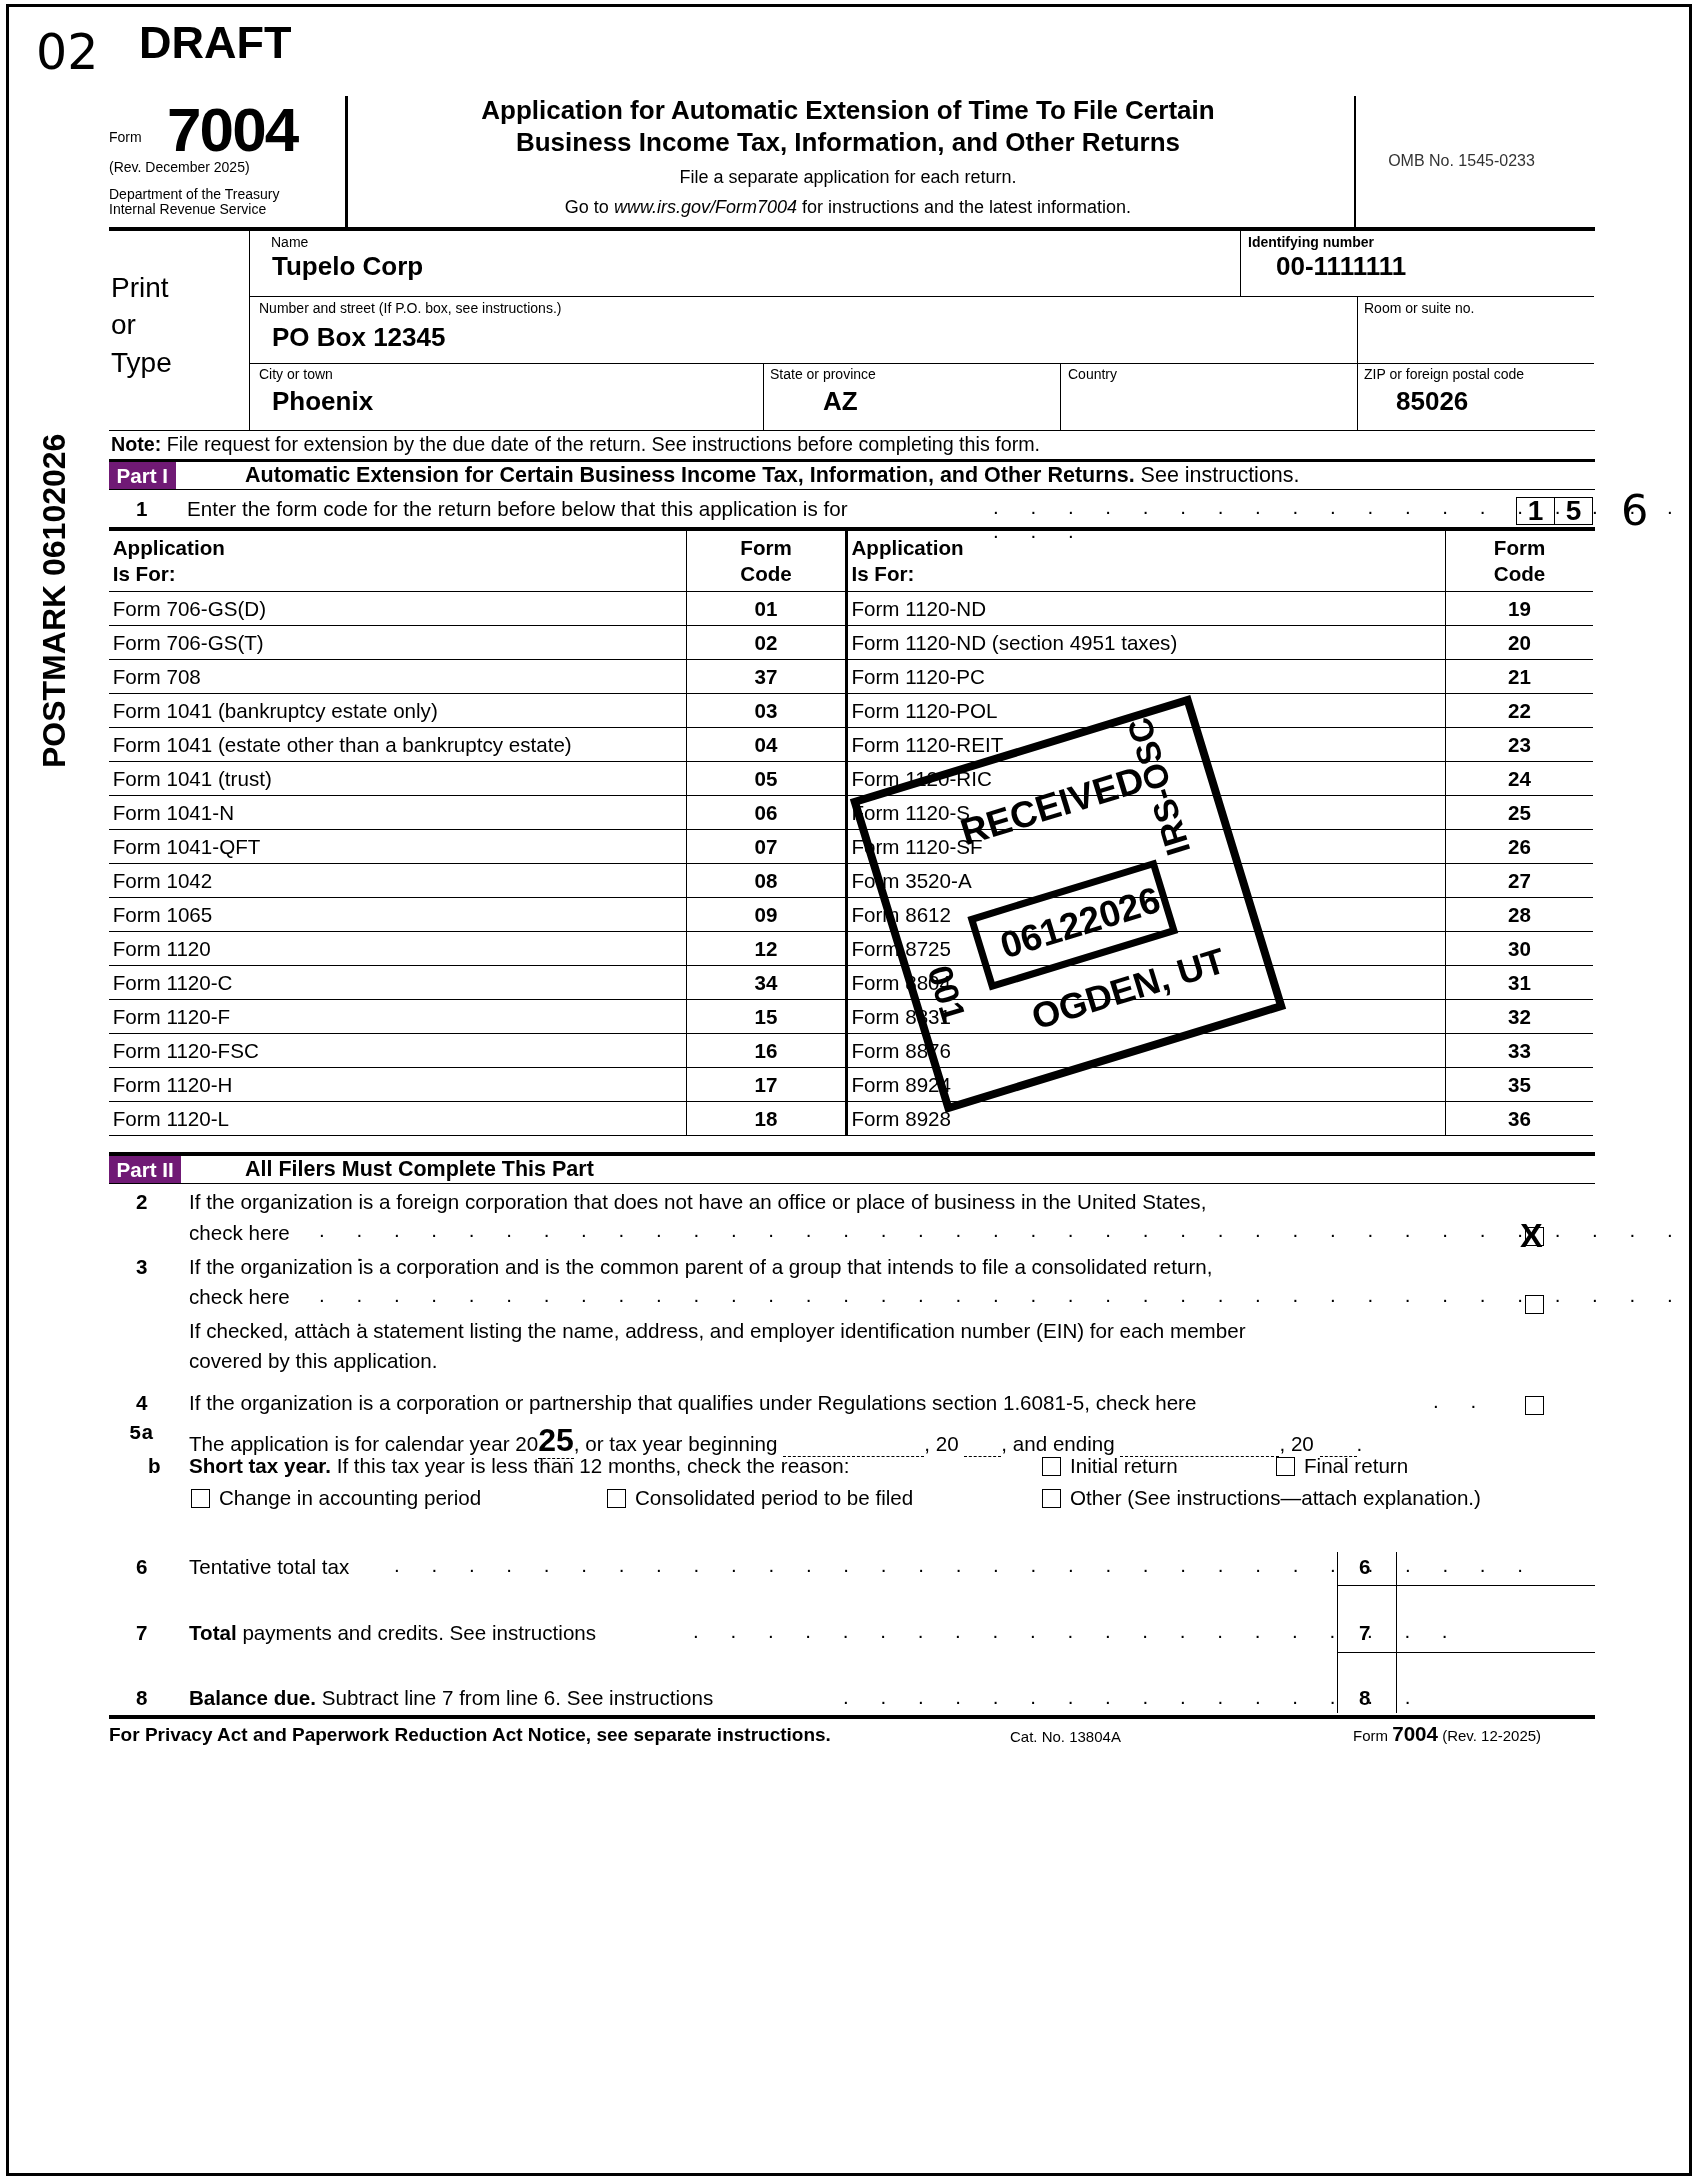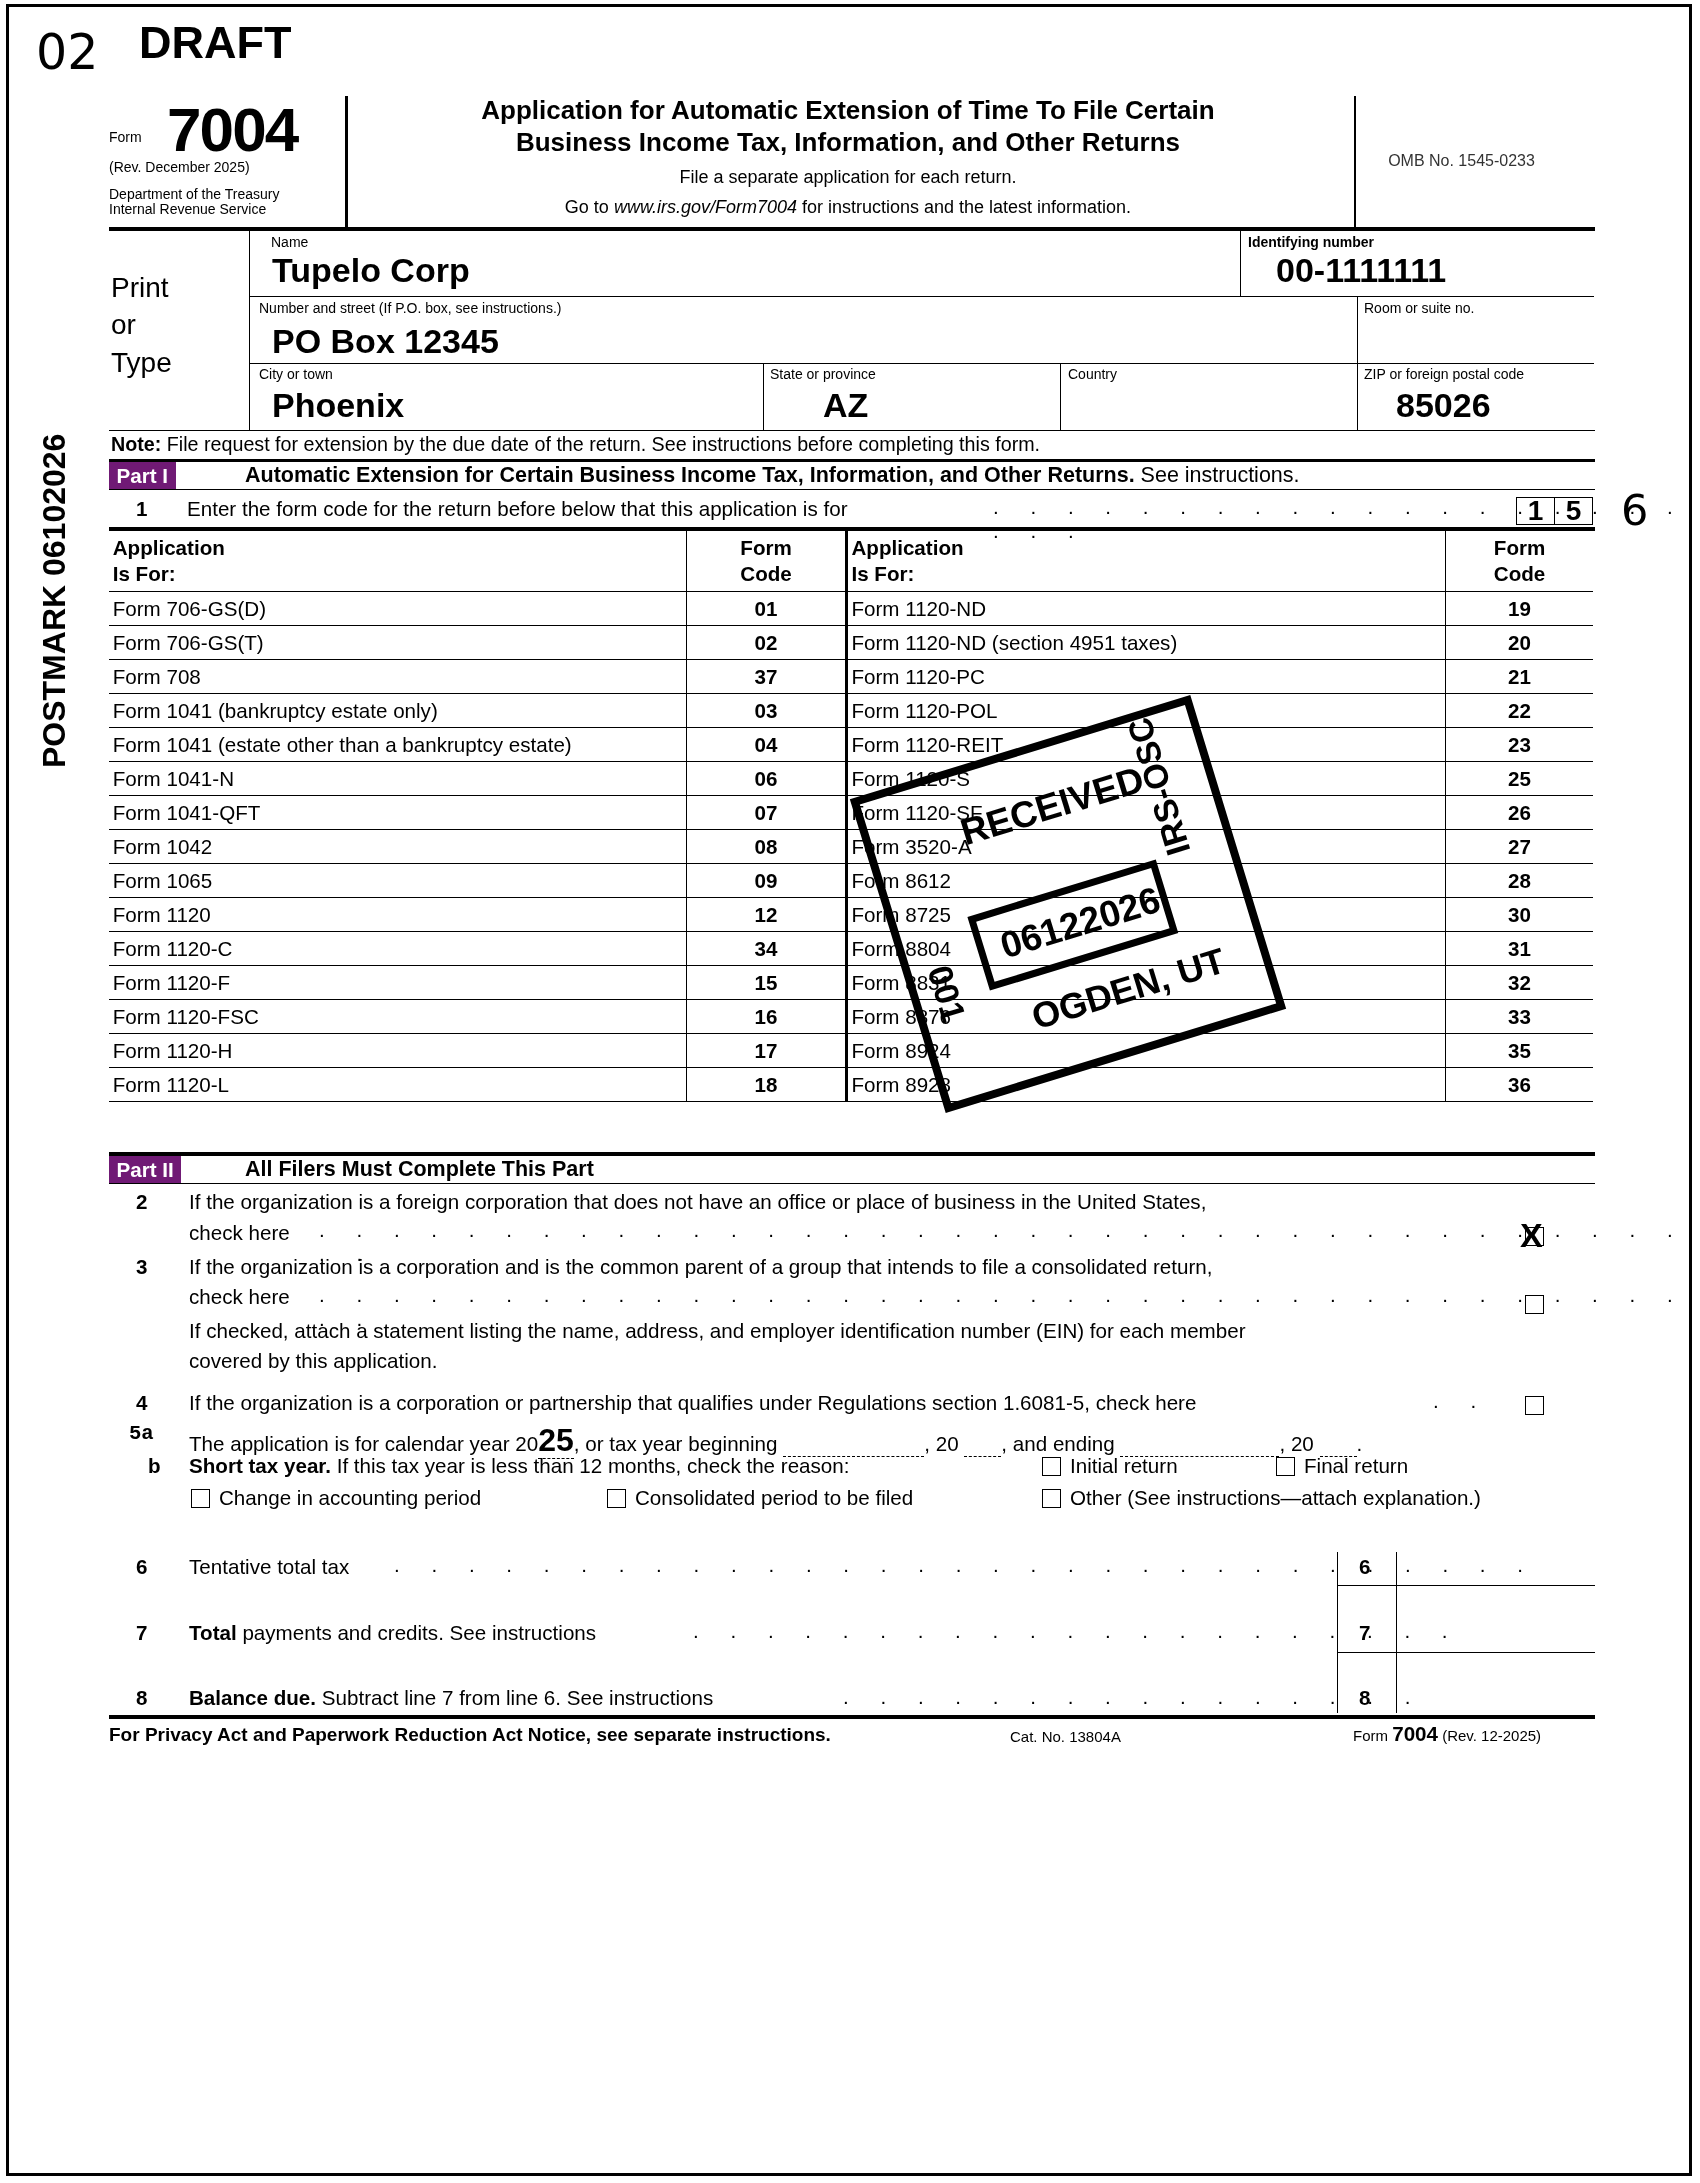--- a/index.html
+++ b/index.html
@@ -9,21 +9,21 @@
   .hline{position:absolute;background:#000;}
   .vline{position:absolute;background:#000;}
   .draft-num{left:36px;top:24px;font-size:49px;font-family:"DejaVu Sans",sans-serif;}
   .draft-word{left:139px;top:17px;font-size:45px;font-weight:bold;}
   .form-num{left:167px;top:94px;font-size:62px;font-weight:bold;letter-spacing:-1.9px;}
   .title{left:356px;top:94px;width:984px;text-align:center;font-size:26px;font-weight:bold;line-height:32px;}
   .subtitle{left:356px;top:167px;width:984px;text-align:center;font-size:18px;}
   .goto{left:356px;top:197px;width:984px;text-align:center;font-size:18px;}
   .omb{left:1349px;top:152px;width:225px;text-align:center;font-size:16px;color:#333;}
   .lbl{font-size:14px;}
-  .fill{font-size:34px;font-weight:bold;}
+  .fill{font-size:26px;font-weight:bold;}
   .side-pt{left:111px;font-size:28px;}
   .postmark{left:36px;top:768px;transform-origin:left top;transform:rotate(-90deg);font-size:32px;font-weight:bold;white-space:nowrap;}
   .note{left:111px;top:433px;font-size:19.7px;}
   .partbadge{background:#701a75;color:#fff;font-weight:bold;font-size:20.6px;padding:0 7.5px;height:27px;line-height:27px;}
   .parttitle{font-size:21.5px;font-weight:bold;}
   .row-text{font-size:20.6px;}
   .dots{letter-spacing:13px;color:#000;}
   table.codes{position:absolute;left:109px;top:531px;width:1484px;border-collapse:collapse;font-size:20.6px;}
   table.codes td{height:33px;padding:0 3.7px;border-bottom:0.9px solid #000;vertical-align:middle;}
   table.codes tr.head td{height:60px;font-weight:bold;line-height:26px;}
@@ -143,20 +143,26 @@
         <td class="sepThick">Form 1120-POL</td>
         <td class="code sepL">22</td>
       </tr>
       <tr>
         <td>Form 1041 (estate other than a bankruptcy estate)</td>
         <td class="code sepL">04</td>
         <td class="sepThick">Form 1120-REIT</td>
         <td class="code sepL">23</td>
       </tr>
       <tr>
+        <td>Form 1041 (trust)</td>
+        <td class="code sepL">05</td>
+        <td class="sepThick">Form 1120-RIC</td>
+        <td class="code sepL">24</td>
+      </tr>
+      <tr>
         <td>Form 1041-N</td>
         <td class="code sepL">06</td>
         <td class="sepThick">Form 1120-S</td>
         <td class="code sepL">25</td>
       </tr>
       <tr>
         <td>Form 1041-QFT</td>
         <td class="code sepL">07</td>
         <td class="sepThick">Form 1120-SF</td>
         <td class="code sepL">26</td>

